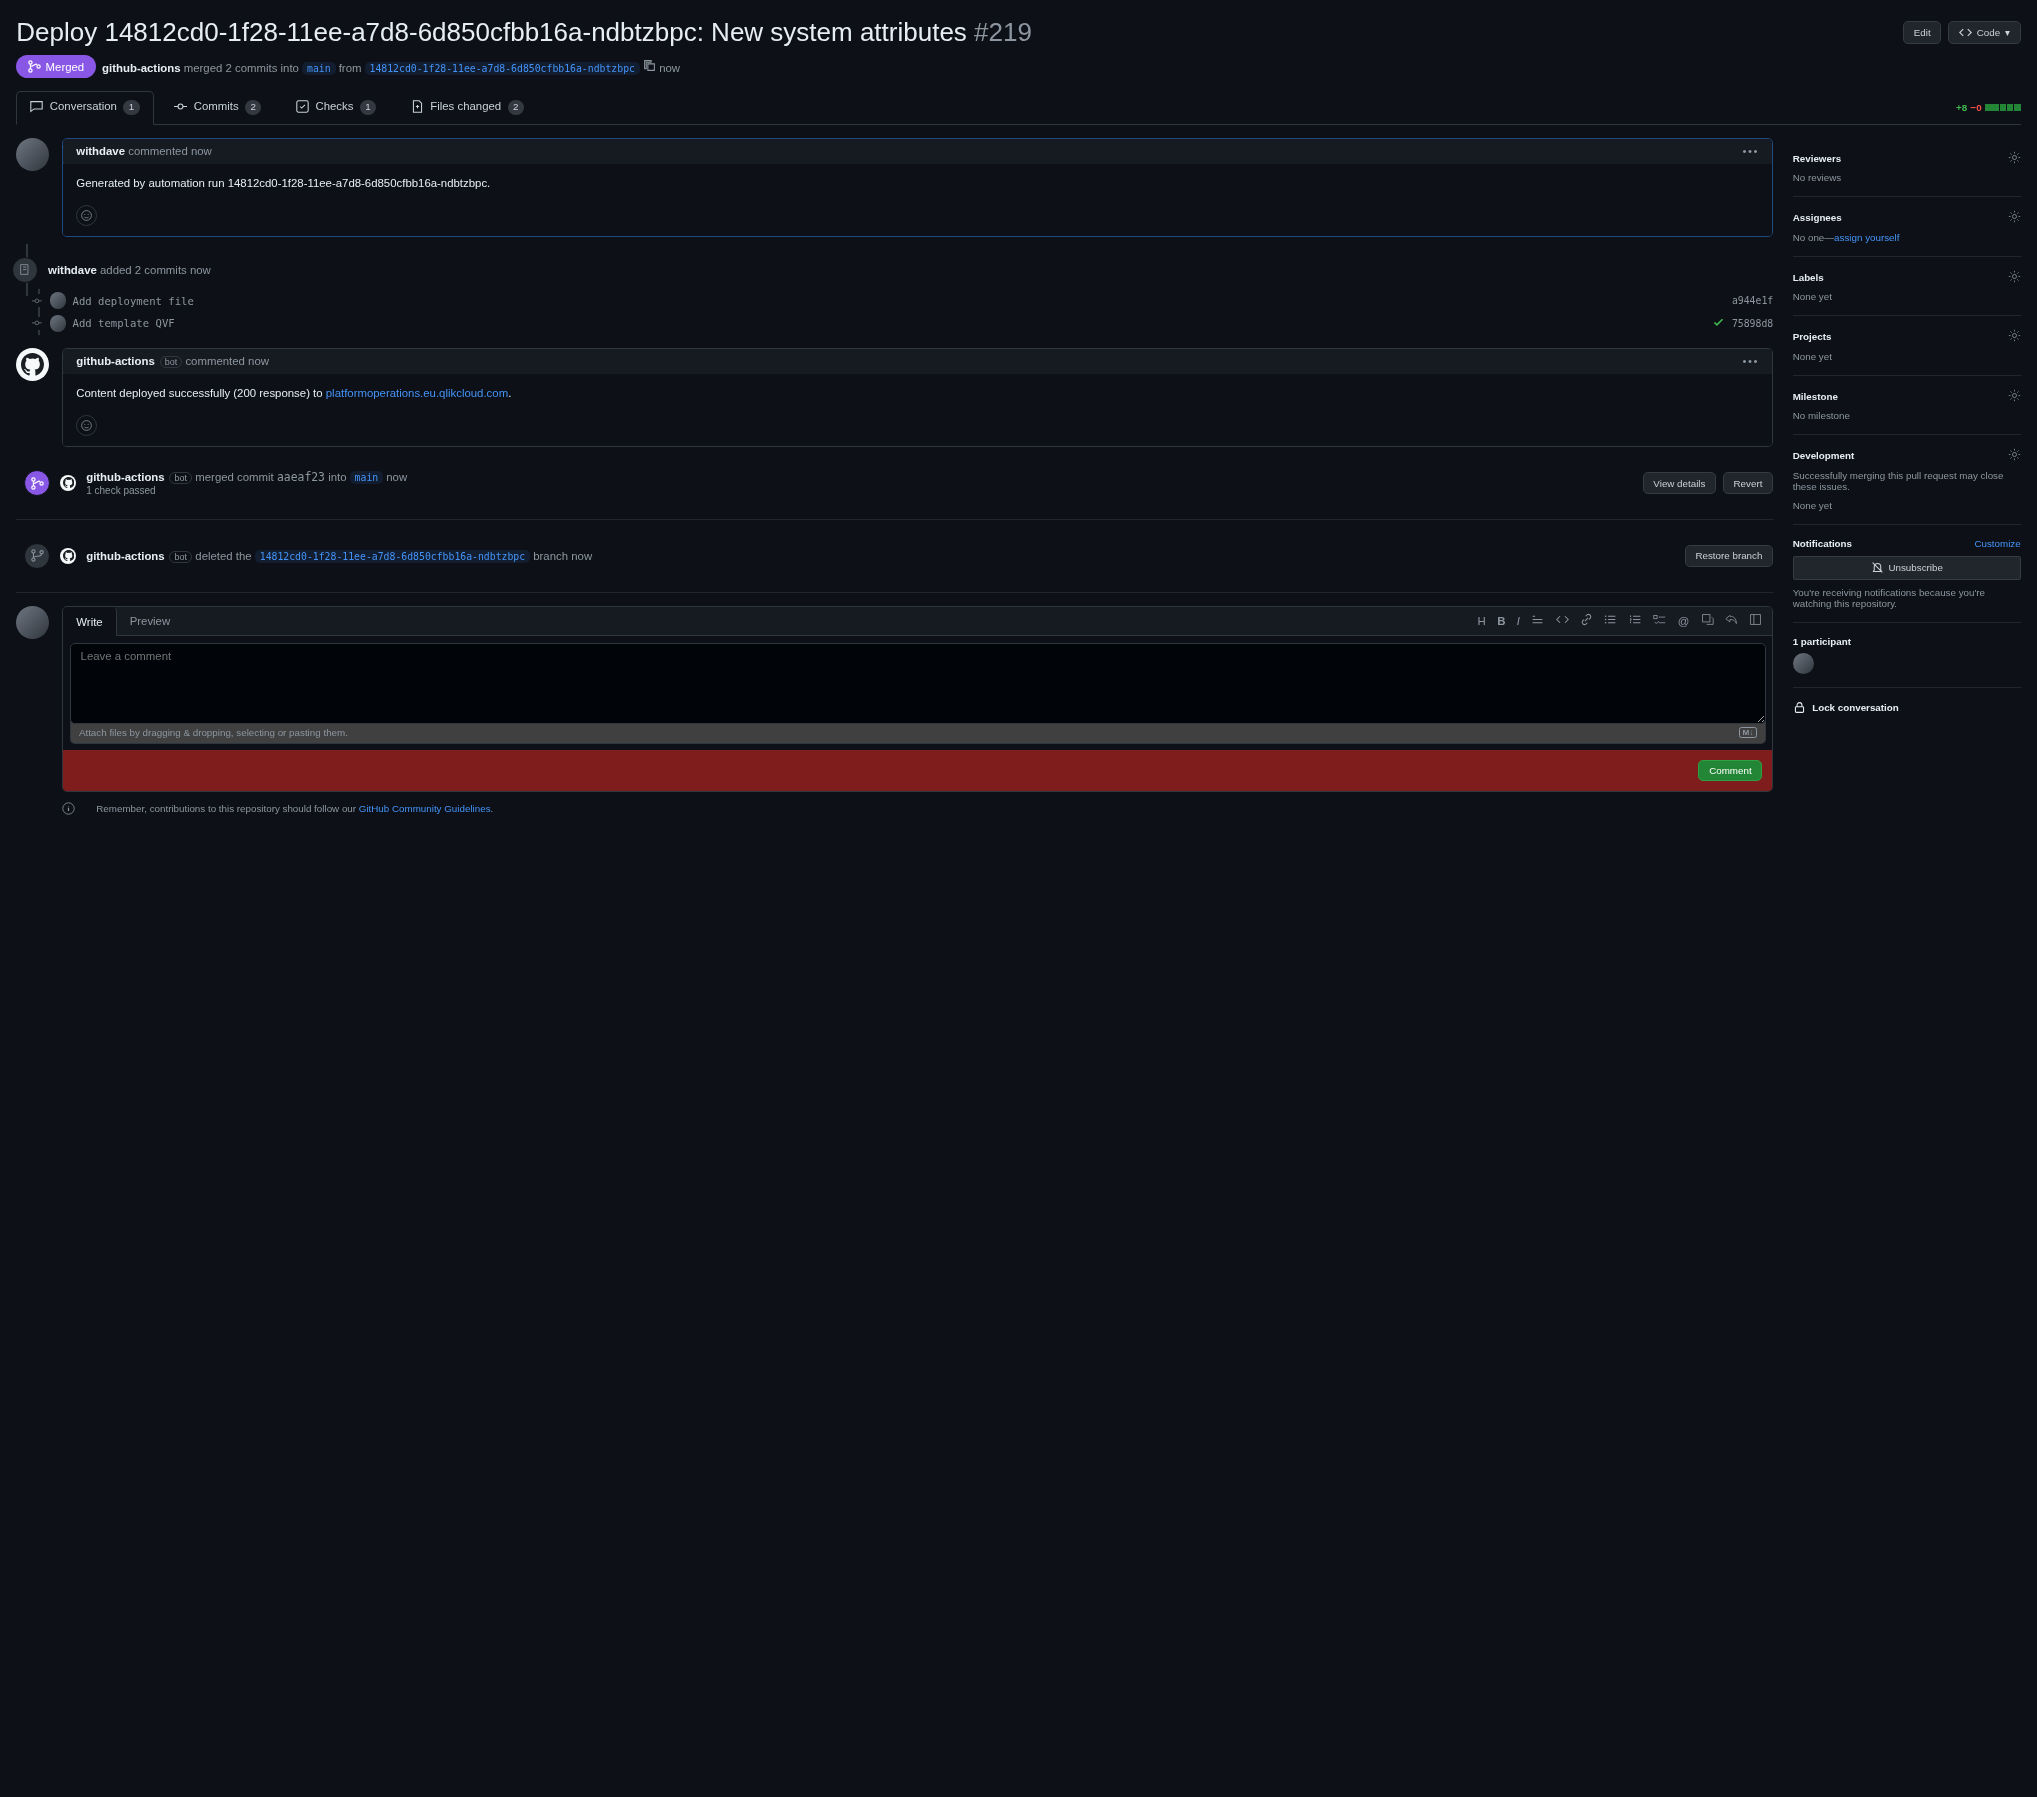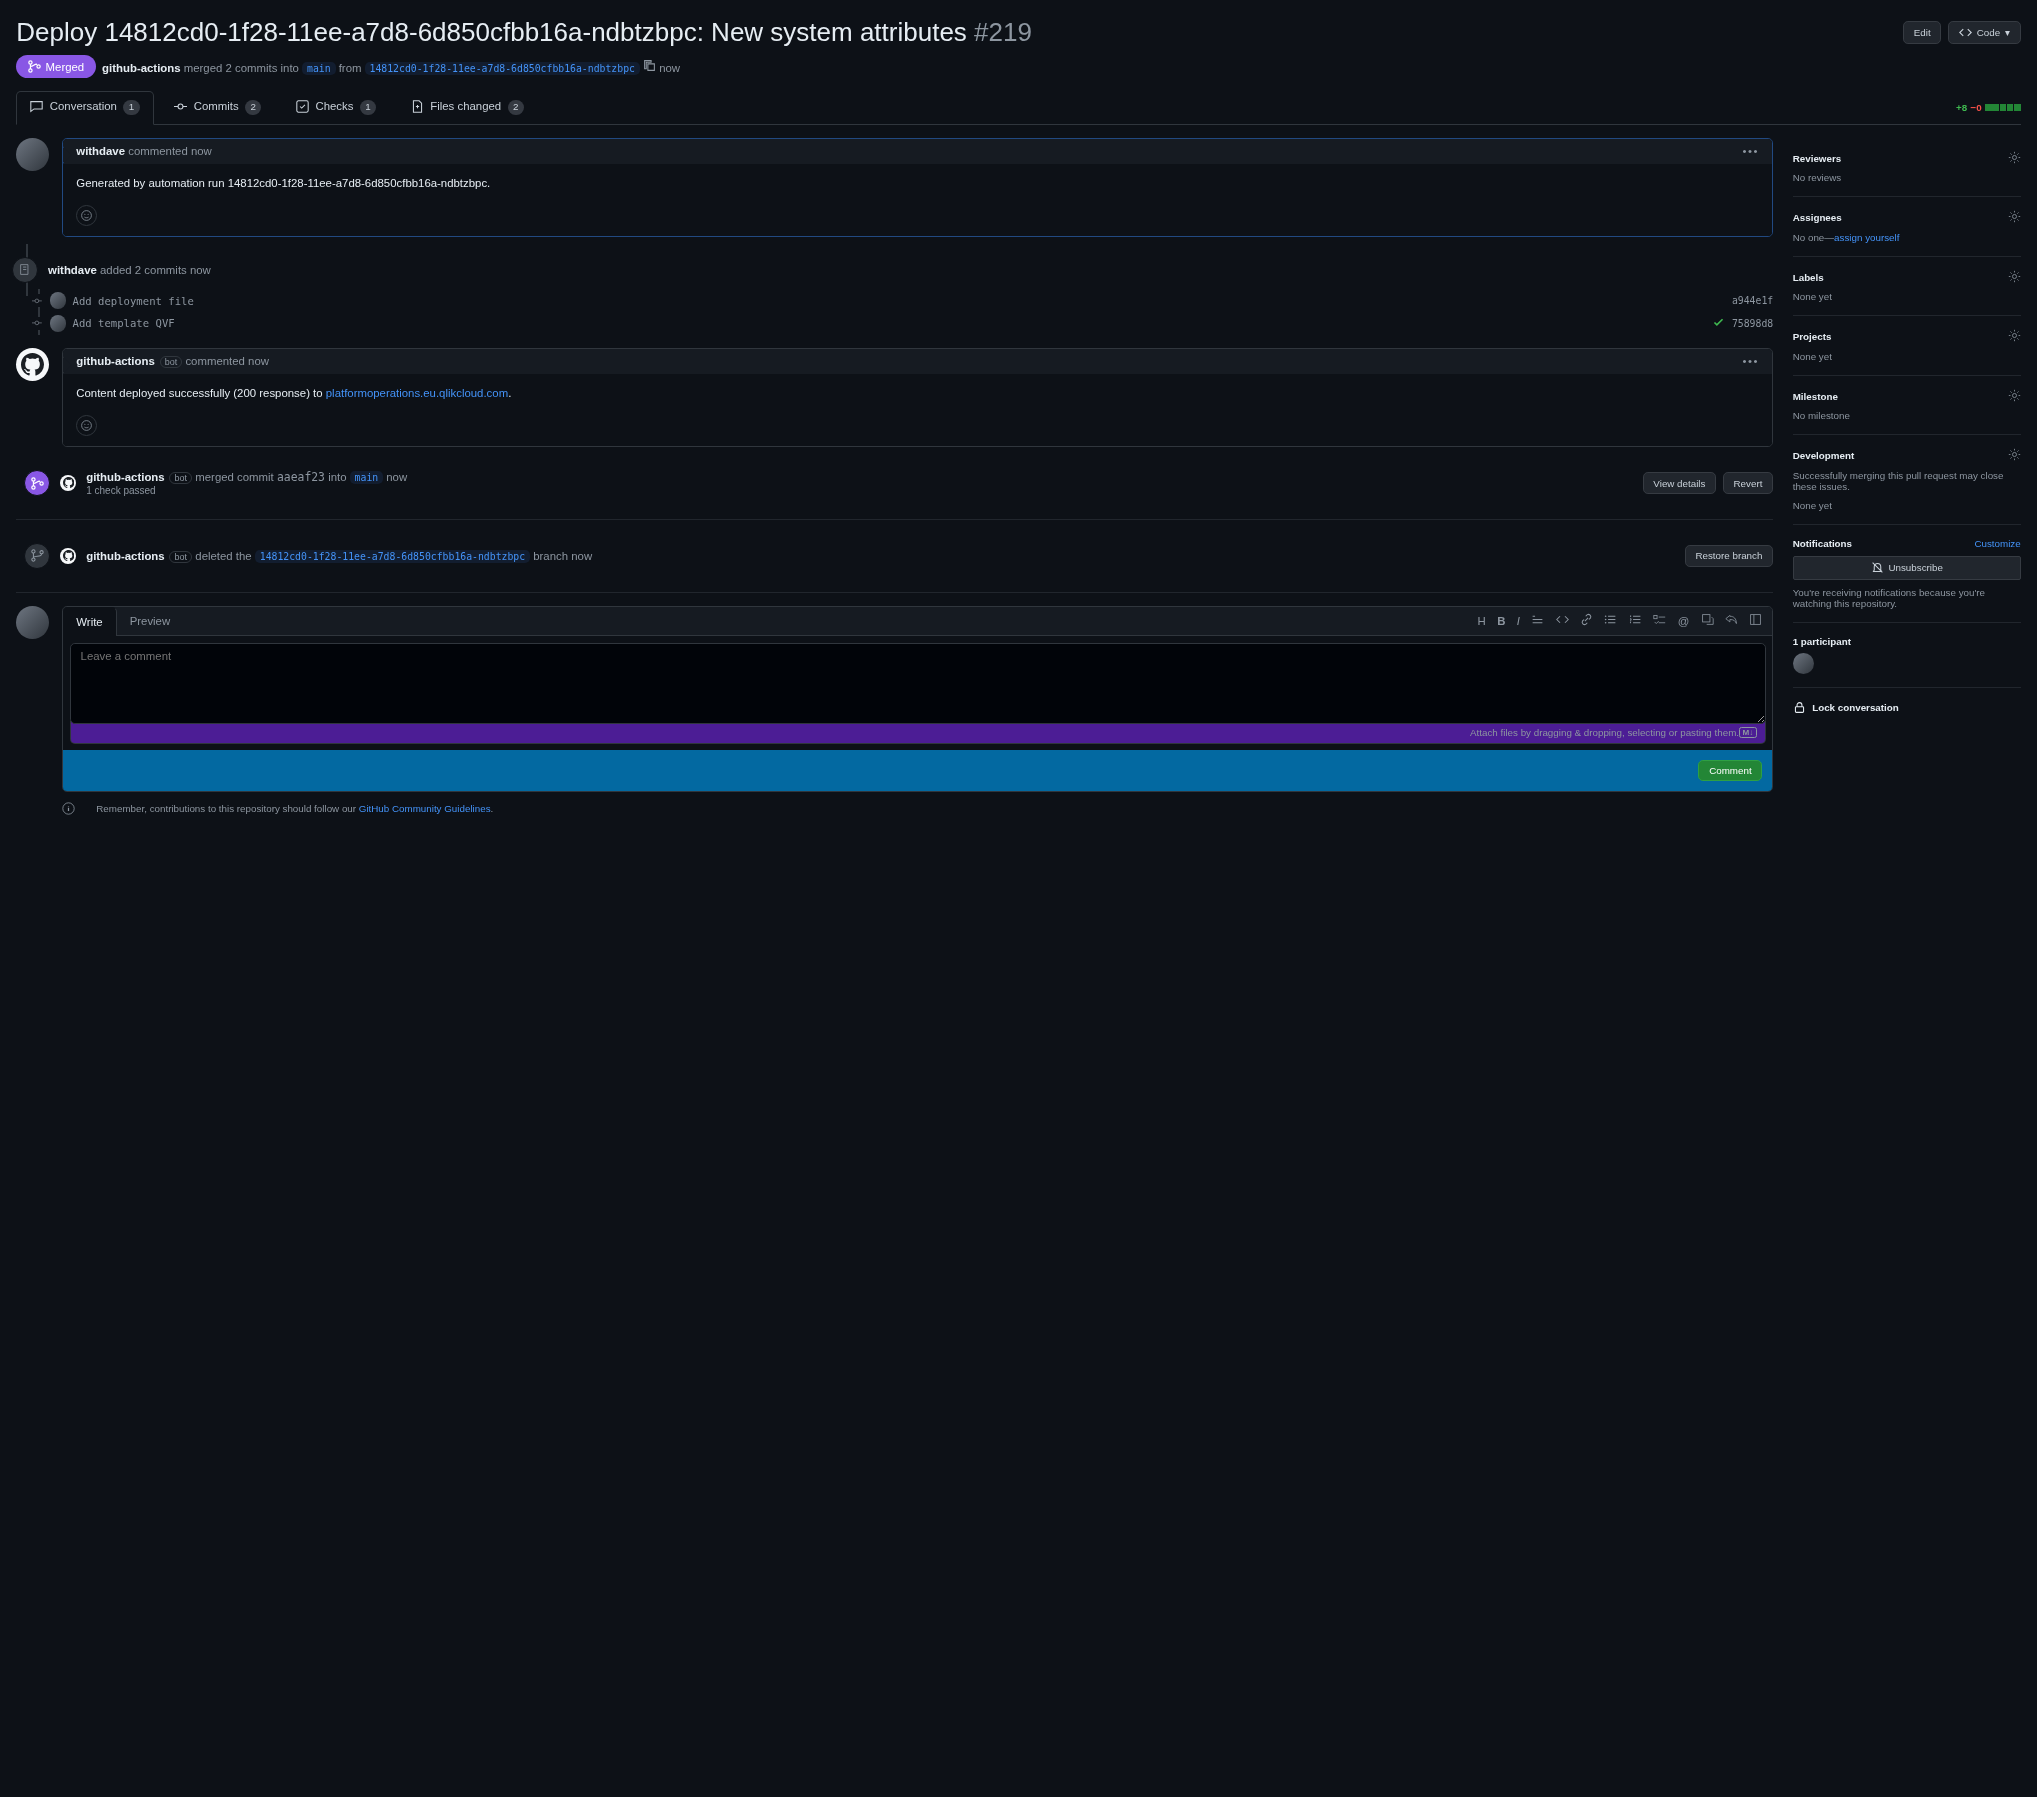--- a/index.html
+++ b/index.html
@@ -69,22 +69,22 @@
 .unsubscribe-btn { width: 100%; background: #21262d; border: 0.8px solid #363b42; color: #c9d1d9; padding: 4.9px; border-radius: 2px; display: flex; align-items: center; justify-content: center; gap: 4.9px; cursor: pointer; font-size: 9.8px; margin-bottom: 6.5px; }
 .comment-form { border: 0.8px solid #30363d; border-radius: 4.9px; overflow: hidden; }
 .form-tabs { display: flex; justify-content: space-between; background: #161b22; border-bottom: 0.8px solid #30363d; }
 .form-tab-group { display: flex; }
 .form-tab { padding: 8.1px 13px; color: #8d96a0; cursor: pointer; font-size: 11.4px; }
 .form-tab.active { background: #0d1117; border-right: 0.8px solid #30363d; border-top: 0.8px solid transparent; color: #e6edf3; border-radius: 4.9px 4.9px 0 0; margin-bottom: -0.8px; }
 .toolbar { display: flex; gap: 11.4px; padding: 6.5px 9.8px; align-items: center; }
 .toolbar-btn { color: #8d96a0; cursor: pointer; font-size: 11.4px; }
 .textarea-wrap { padding: 6.5px; background: #0d1117; }
 textarea { width: 100%; min-height: 81px; background: #010409; border: 0.8px solid #30363d; border-radius: 4.9px; padding: 6.5px 9.8px; color: #e6edf3; font-family: inherit; font-size: 11.4px; resize: vertical; }
-.attach-hint { background: #4c1d95; border: 0.8px solid #30363d; border-top: 0.8px dashed #30363d; border-radius: 0 0 4.9px 4.9px; margin-top: -4.9px; padding: 4.9px 8.1px; font-size: 9.8px; color: #8d96a0; display: flex; justify-content: flex-end; }
-.form-actions { display: flex; justify-content: flex-end; padding: 9.8px; background: #0369a1; }
+.attach-hint { background: #404040; border: 0.8px solid #30363d; border-top: 0.8px dashed #30363d; border-radius: 0 0 4.9px 4.9px; margin-top: -4.9px; padding: 4.9px 8.1px; font-size: 9.8px; color: #8d96a0; display: flex; justify-content: space-between; }
+.form-actions { display: flex; justify-content: flex-end; padding: 9.8px; background: #7f1d1d; }
 .guideline-note { display: flex; align-items: center; gap: 21px; margin-top: 9.8px; font-size: 9.8px; color: #8d96a0; }
 .svg-icon { width: 13px; height: 13px; fill: currentColor; }
 .kebab { letter-spacing: 1.6px; color: #8d96a0; cursor: pointer; }
 .check-icon { color: #3fb950; }
 .copy-icon { color: #8d96a0; cursor: pointer; }
 .participant-avatar { width: 21px; height: 21px; border-radius: 50%; background: linear-gradient(135deg, #6e7681, #30363d); }
 </style>
 </head>
 <body>
 

